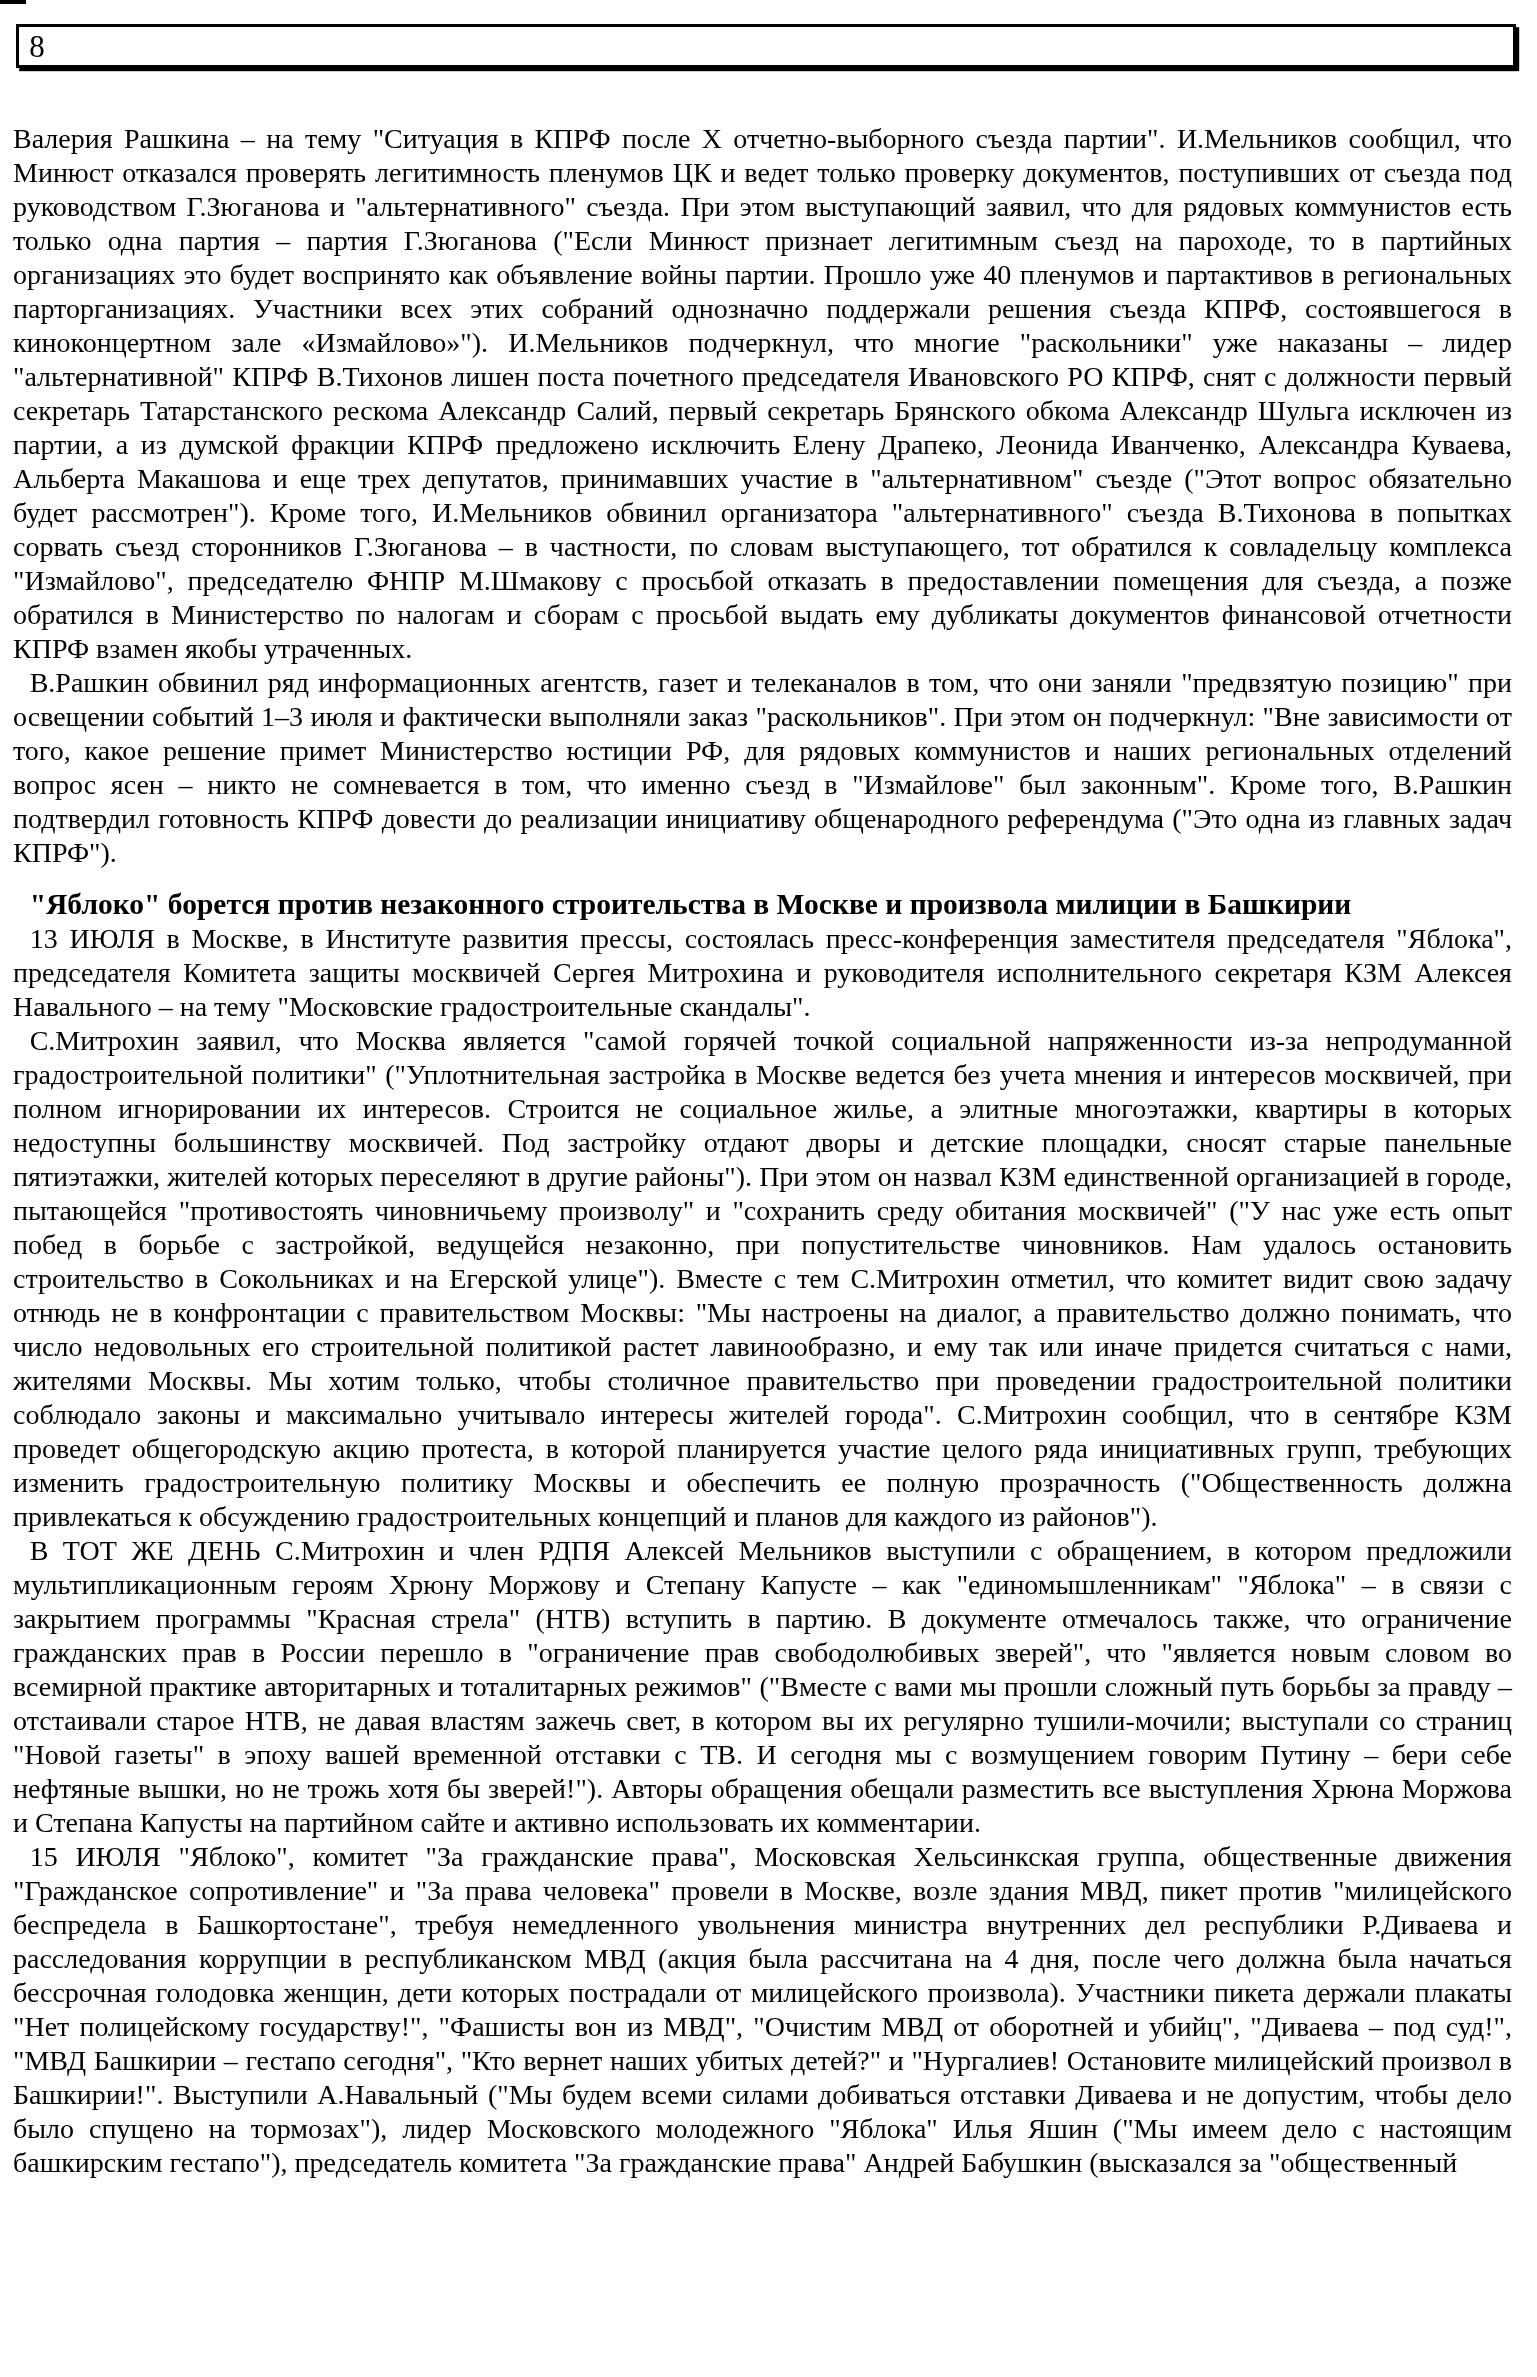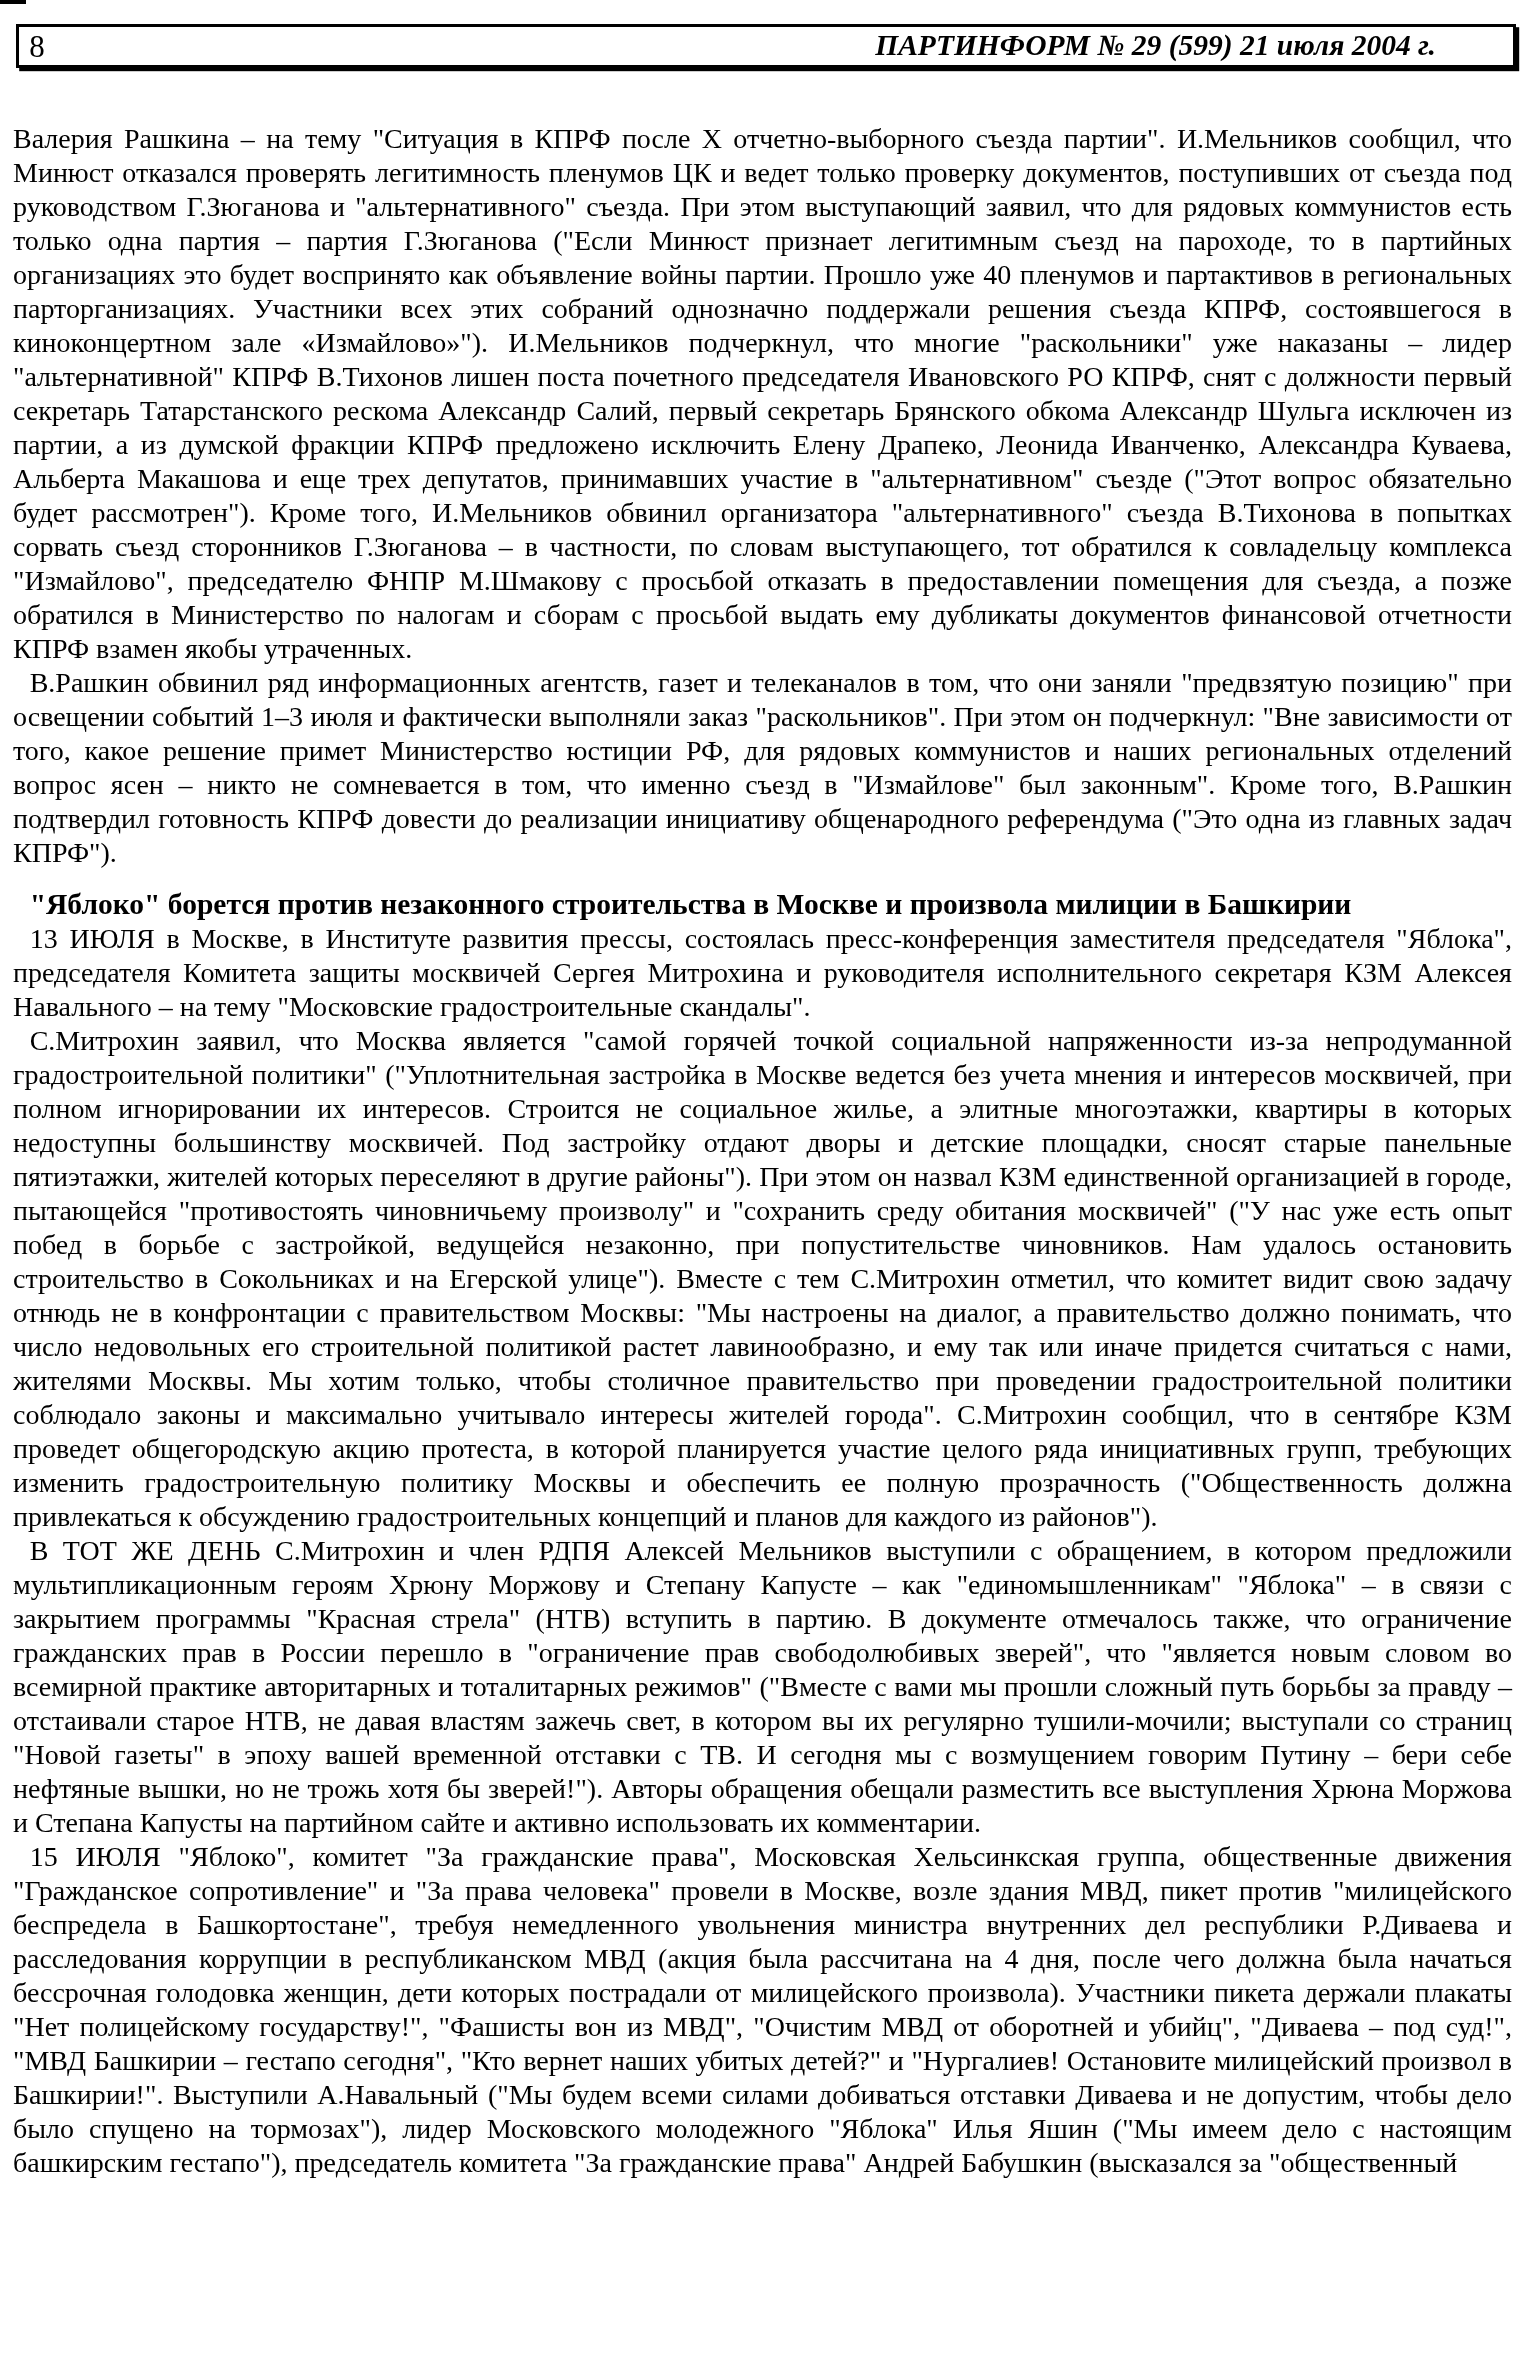--- a/index.html
+++ b/index.html
@@ -73,21 +73,20 @@
 </style>
 </head>
 <body>
 
 <div class="page">
 
   <div class="scan-artifact"></div>
 
   <div class="header-box">
     <span class="page-num">8</span>
-    <span class="header-title">ПАРТИНФОРМ № 29 (599) 21 июля 2004 г.</span>
   </div>
 
   <div class="content">
     <p class="no-indent">Валерия Рашкина – на тему "Ситуация в КПРФ после X отчетно-выборного съезда партии". И.Мельников сообщил, что Минюст отказался проверять легитимность пленумов ЦК и ведет только проверку документов, поступивших от съезда под руководством Г.Зюганова и "альтернативного" съезда. При этом выступающий заявил, что для рядовых коммунистов есть только одна партия – партия Г.Зюганова ("Если Минюст признает легитимным съезд на пароходе, то в партийных организациях это будет воспринято как объявление войны партии. Прошло уже 40 пленумов и партактивов в региональных парторганизациях. Участники всех этих собраний однозначно поддержали решения съезда КПРФ, состоявшегося в киноконцертном зале «Измайлово»"). И.Мельников подчеркнул, что многие "раскольники" уже наказаны – лидер "альтернативной" КПРФ В.Тихонов лишен поста почетного председателя Ивановского РО КПРФ, снят с должности первый секретарь Татарстанского рескома Александр Салий, первый секретарь Брянского обкома Александр Шульга исключен из партии, а из думской фракции КПРФ предложено исключить Елену Драпеко, Леонида Иванченко, Александра Куваева, Альберта Макашова и еще трех депутатов, принимавших участие в "альтернативном" съезде ("Этот вопрос обязательно будет рассмотрен"). Кроме того, И.Мельников обвинил организатора "альтернативного" съезда В.Тихонова в попытках сорвать съезд сторонников Г.Зюганова – в частности, по словам выступающего, тот обратился к совладельцу комплекса "Измайлово", председателю ФНПР М.Шмакову с просьбой отказать в предоставлении помещения для съезда, а позже обратился в Министерство по налогам и сборам с просьбой выдать ему дубликаты документов финансовой отчетности КПРФ взамен якобы утраченных.</p>
     <p>В.Рашкин обвинил ряд информационных агентств, газет и телеканалов в том, что они заняли "предвзятую позицию" при освещении событий 1–3 июля и фактически выполняли заказ "раскольников". При этом он подчеркнул: "Вне зависимости от того, какое решение примет Министерство юстиции РФ, для рядовых коммунистов и наших региональных отделений вопрос ясен – никто не сомневается в том, что именно съезд в "Измайлове" был законным". Кроме того, В.Рашкин подтвердил готовность КПРФ довести до реализации инициативу общенародного референдума ("Это одна из главных задач КПРФ").</p>
     <h2>"Яблоко" борется против незаконного строительства в Москве и произвола милиции в Башкирии</h2>
     <p>13 ИЮЛЯ в Москве, в Институте развития прессы, состоялась пресс-конференция заместителя председателя "Яблока", председателя Комитета защиты москвичей Сергея Митрохина и руководителя исполнительного секретаря КЗМ Алексея Навального – на тему "Московские градостроительные скандалы".</p>
     <p>С.Митрохин заявил, что Москва является "самой горячей точкой социальной напряженности из-за непродуманной градостроительной политики" ("Уплотнительная застройка в Москве ведется без учета мнения и интересов москвичей, при полном игнорировании их интересов. Строится не социальное жилье, а элитные многоэтажки, квартиры в которых недоступны большинству москвичей. Под застройку отдают дворы и детские площадки, сносят старые панельные пятиэтажки, жителей которых переселяют в другие районы"). При этом он назвал КЗМ единственной организацией в городе, пытающейся "противостоять чиновничьему произволу" и "сохранить среду обитания москвичей" ("У нас уже есть опыт побед в борьбе с застройкой, ведущейся незаконно, при попустительстве чиновников. Нам удалось остановить строительство в Сокольниках и на Егерской улице"). Вместе с тем С.Митрохин отметил, что комитет видит свою задачу отнюдь не в конфронтации с правительством Москвы: "Мы настроены на диалог, а правительство должно понимать, что число недовольных его строительной политикой растет лавинообразно, и ему так или иначе придется считаться с нами, жителями Москвы. Мы хотим только, чтобы столичное правительство при проведении градостроительной политики соблюдало законы и максимально учитывало интересы жителей города". С.Митрохин сообщил, что в сентябре КЗМ проведет общегородскую акцию протеста, в которой планируется участие целого ряда инициативных групп, требующих изменить градостроительную политику Москвы и обеспечить ее полную прозрачность ("Общественность должна привлекаться к обсуждению градостроительных концепций и планов для каждого из районов").</p>
     <p>В ТОТ ЖЕ ДЕНЬ С.Митрохин и член РДПЯ Алексей Мельников выступили с обращением, в котором предложили мультипликационным героям Хрюну Моржову и Степану Капусте – как "единомышленникам" "Яблока" – в связи с закрытием программы "Красная стрела" (НТВ) вступить в партию. В документе отмечалось также, что ограничение гражданских прав в России перешло в "ограничение прав свободолюбивых зверей", что "является новым словом во всемирной практике авторитарных и тоталитарных режимов" ("Вместе с вами мы прошли сложный путь борьбы за правду – отстаивали старое НТВ, не давая властям зажечь свет, в котором вы их регулярно тушили-мочили; выступали со страниц "Новой газеты" в эпоху вашей временной отставки с ТВ. И сегодня мы с возмущением говорим Путину – бери себе нефтяные вышки, но не трожь хотя бы зверей!"). Авторы обращения обещали разместить все выступления Хрюна Моржова и Степана Капусты на партийном сайте и активно использовать их комментарии.</p>
     <p>15 ИЮЛЯ "Яблоко", комитет "За гражданские права", Московская Хельсинкская группа, общественные движения "Гражданское сопротивление" и "За права человека" провели в Москве, возле здания МВД, пикет против "милицейского беспредела в Башкортостане", требуя немедленного увольнения министра внутренних дел республики Р.Диваева и расследования коррупции в республиканском МВД (акция была рассчитана на 4 дня, после чего должна была начаться бессрочная голодовка женщин, дети которых пострадали от милицейского произвола). Участники пикета держали плакаты "Нет полицейскому государству!", "Фашисты вон из МВД", "Очистим МВД от оборотней и убийц", "Диваева – под суд!", "МВД Башкирии – гестапо сегодня", "Кто вернет наших убитых детей?" и "Нургалиев! Остановите милицейский произвол в Башкирии!". Выступили А.Навальный ("Мы будем всеми силами добиваться отставки Диваева и не допустим, чтобы дело было спущено на тормозах"), лидер Московского молодежного "Яблока" Илья Яшин ("Мы имеем дело с настоящим башкирским гестапо"), председатель комитета "За гражданские права" Андрей Бабушкин (высказался за "общественный</p>

